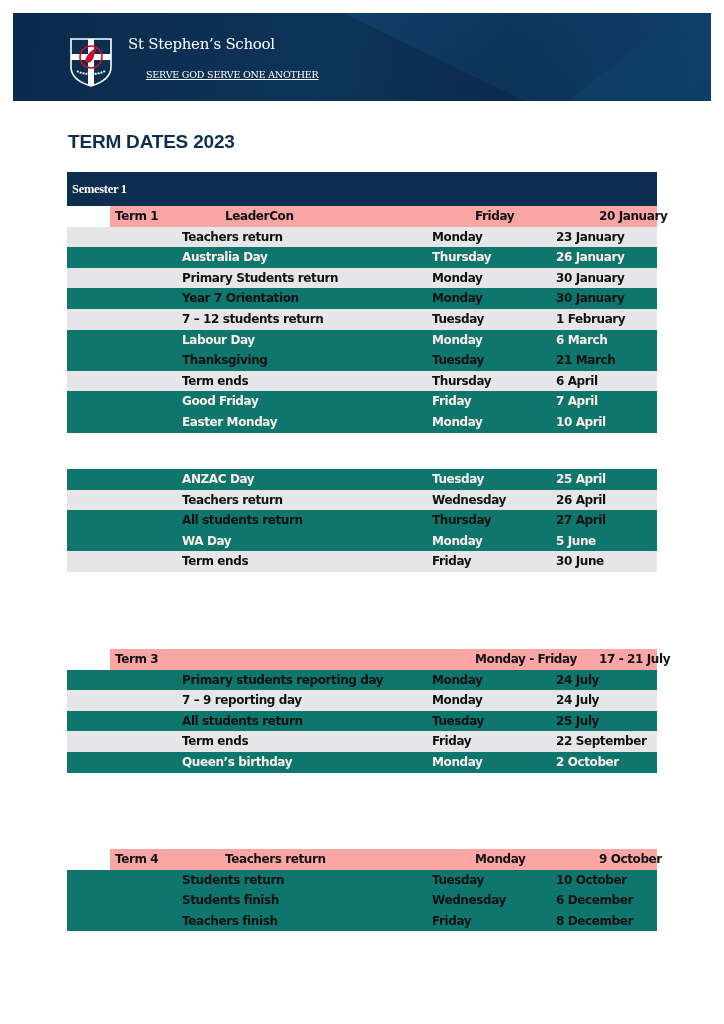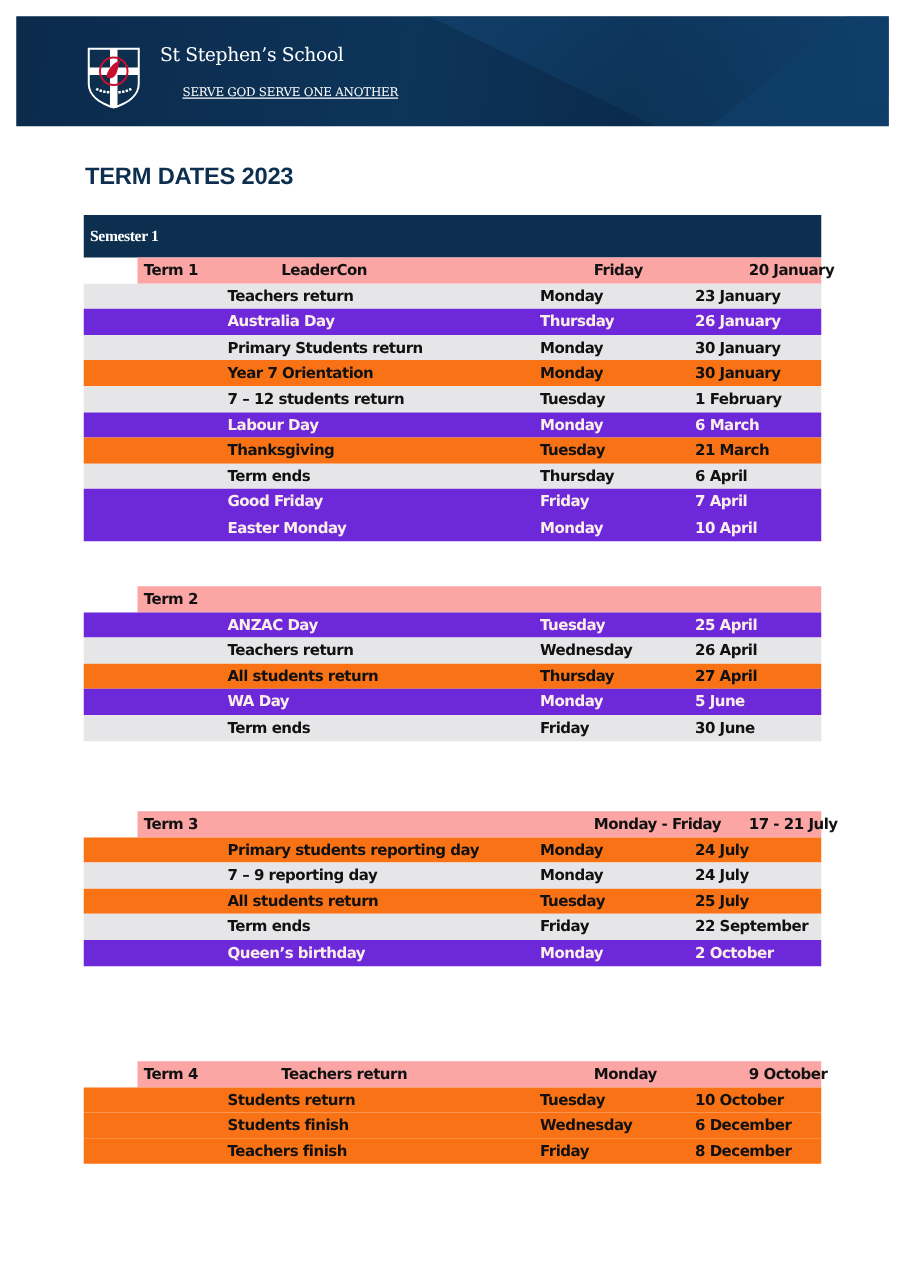--- a/index.html
+++ b/index.html
@@ -22,22 +22,22 @@
   .page-title { position: absolute; left: 68px; top: 131px; color: #0c2f50;
             font-family: "Liberation Sans", sans-serif; font-weight: bold; font-size: 19px; letter-spacing: -0.2px; }
   .section { position: absolute; left: 67px; width: 590px; }
   .sem-header { height: 34px; background: #0c2f50; color: #ffffff; font-weight: bold;
             font-size: 12.5px; line-height: 34px; padding-left: 5px; box-sizing: border-box;
             font-family: Liberation Serif, serif; letter-spacing: -0.3px; }
   .row { position: relative; height: 20.6px; font-size: 12px; line-height: 20.6px;
          color: #111111; letter-spacing: -0.4px; }
   .row.term { background: #fca5a5; margin-left: 43px; }
   .row.gray { background: #e6e6e8; }
-  .row.white { background: #f97316; }
-  .row.holiday { background: #6d28d9; color: #fbeee9; }
+  .row.white { background: #0f766e; }
+  .row.holiday { background: #0f766e; color: #fbeee9; }
   .row span { position: absolute; top: 0; white-space: nowrap; }
   .c-term { left: 5px; font-weight: bold; }
   .c-event { left: 115px; }
   .c-day { left: 365px; }
   .c-date { left: 489px; }
   .row .c-event, .row .c-day, .row .c-date { font-weight: 600; }
 </style>
 </head>
 <body>
 
@@ -114,23 +114,20 @@
       </div>
       <div class="row holiday">
         <span class="c-event">Easter Monday</span>
         <span class="c-day">Monday</span>
         <span class="c-date">10 April</span>
       </div>
     </div>
 </div>
 
 <div class="section" style="top:469px;">
-  <div class="row term">
-    <span class="c-term">Term 2</span>
-  </div>
   <div id="t2">
       <div class="row holiday">
         <span class="c-event">ANZAC Day</span>
         <span class="c-day">Tuesday</span>
         <span class="c-date">25 April</span>
       </div>
       <div class="row gray">
         <span class="c-event">Teachers return</span>
         <span class="c-day">Wednesday</span>
         <span class="c-date">26 April</span>

